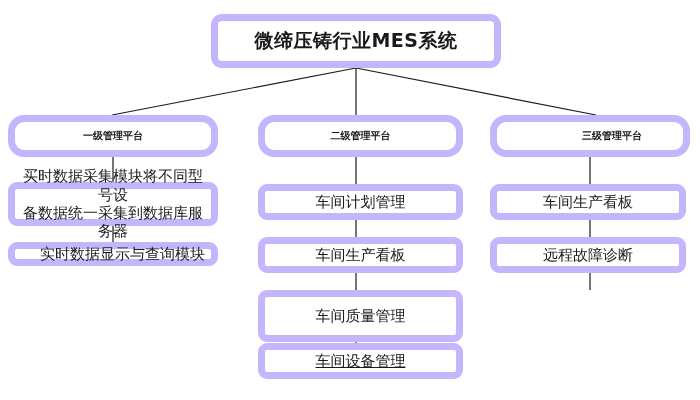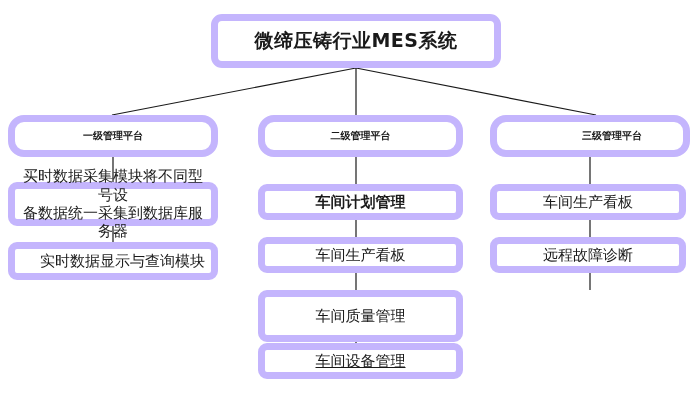--- a/index.html
+++ b/index.html
@@ -105,28 +105,28 @@
     <span class="label">微缔压铸行业MES系统</span>
   </div>
 
   <div class="node platform-node platform-col0">
     <span class="label">一级管理平台</span>
   </div>
   <div class="node leaf-node leaf-col0" style="top:182px; height:44px;">
     <span class="label">买时数据采集模块将不同型号设
 备数据统一采集到数据库服务器</span>
   </div>
-  <div class="node leaf-node leaf-col0" style="top:242px; height:38px;padding-left:19px;">
+  <div class="node leaf-node leaf-col0" style="top:242px; height:24px;padding-left:19px;">
     <span class="label">实时数据显示与查询模块</span>
   </div>
 
   <div class="node platform-node platform-col1">
     <span class="label">二级管理平台</span>
   </div>
-  <div class="node leaf-node leaf-col1" style="top:184px; height:36px;font-weight:bold;">
+  <div class="node leaf-node leaf-col1" style="top:184px; height:36px;">
     <span class="label">车间计划管理</span>
   </div>
   <div class="node leaf-node leaf-col1" style="top:237px; height:36px;">
     <span class="label">车间生产看板</span>
   </div>
   <div class="node leaf-node leaf-col1" style="top:290px; height:52px;">
     <span class="label">车间质量管理</span>
   </div>
   <div class="node leaf-node leaf-col1" style="top:343px; height:36px;text-decoration:underline;">
     <span class="label">车间设备管理</span>

